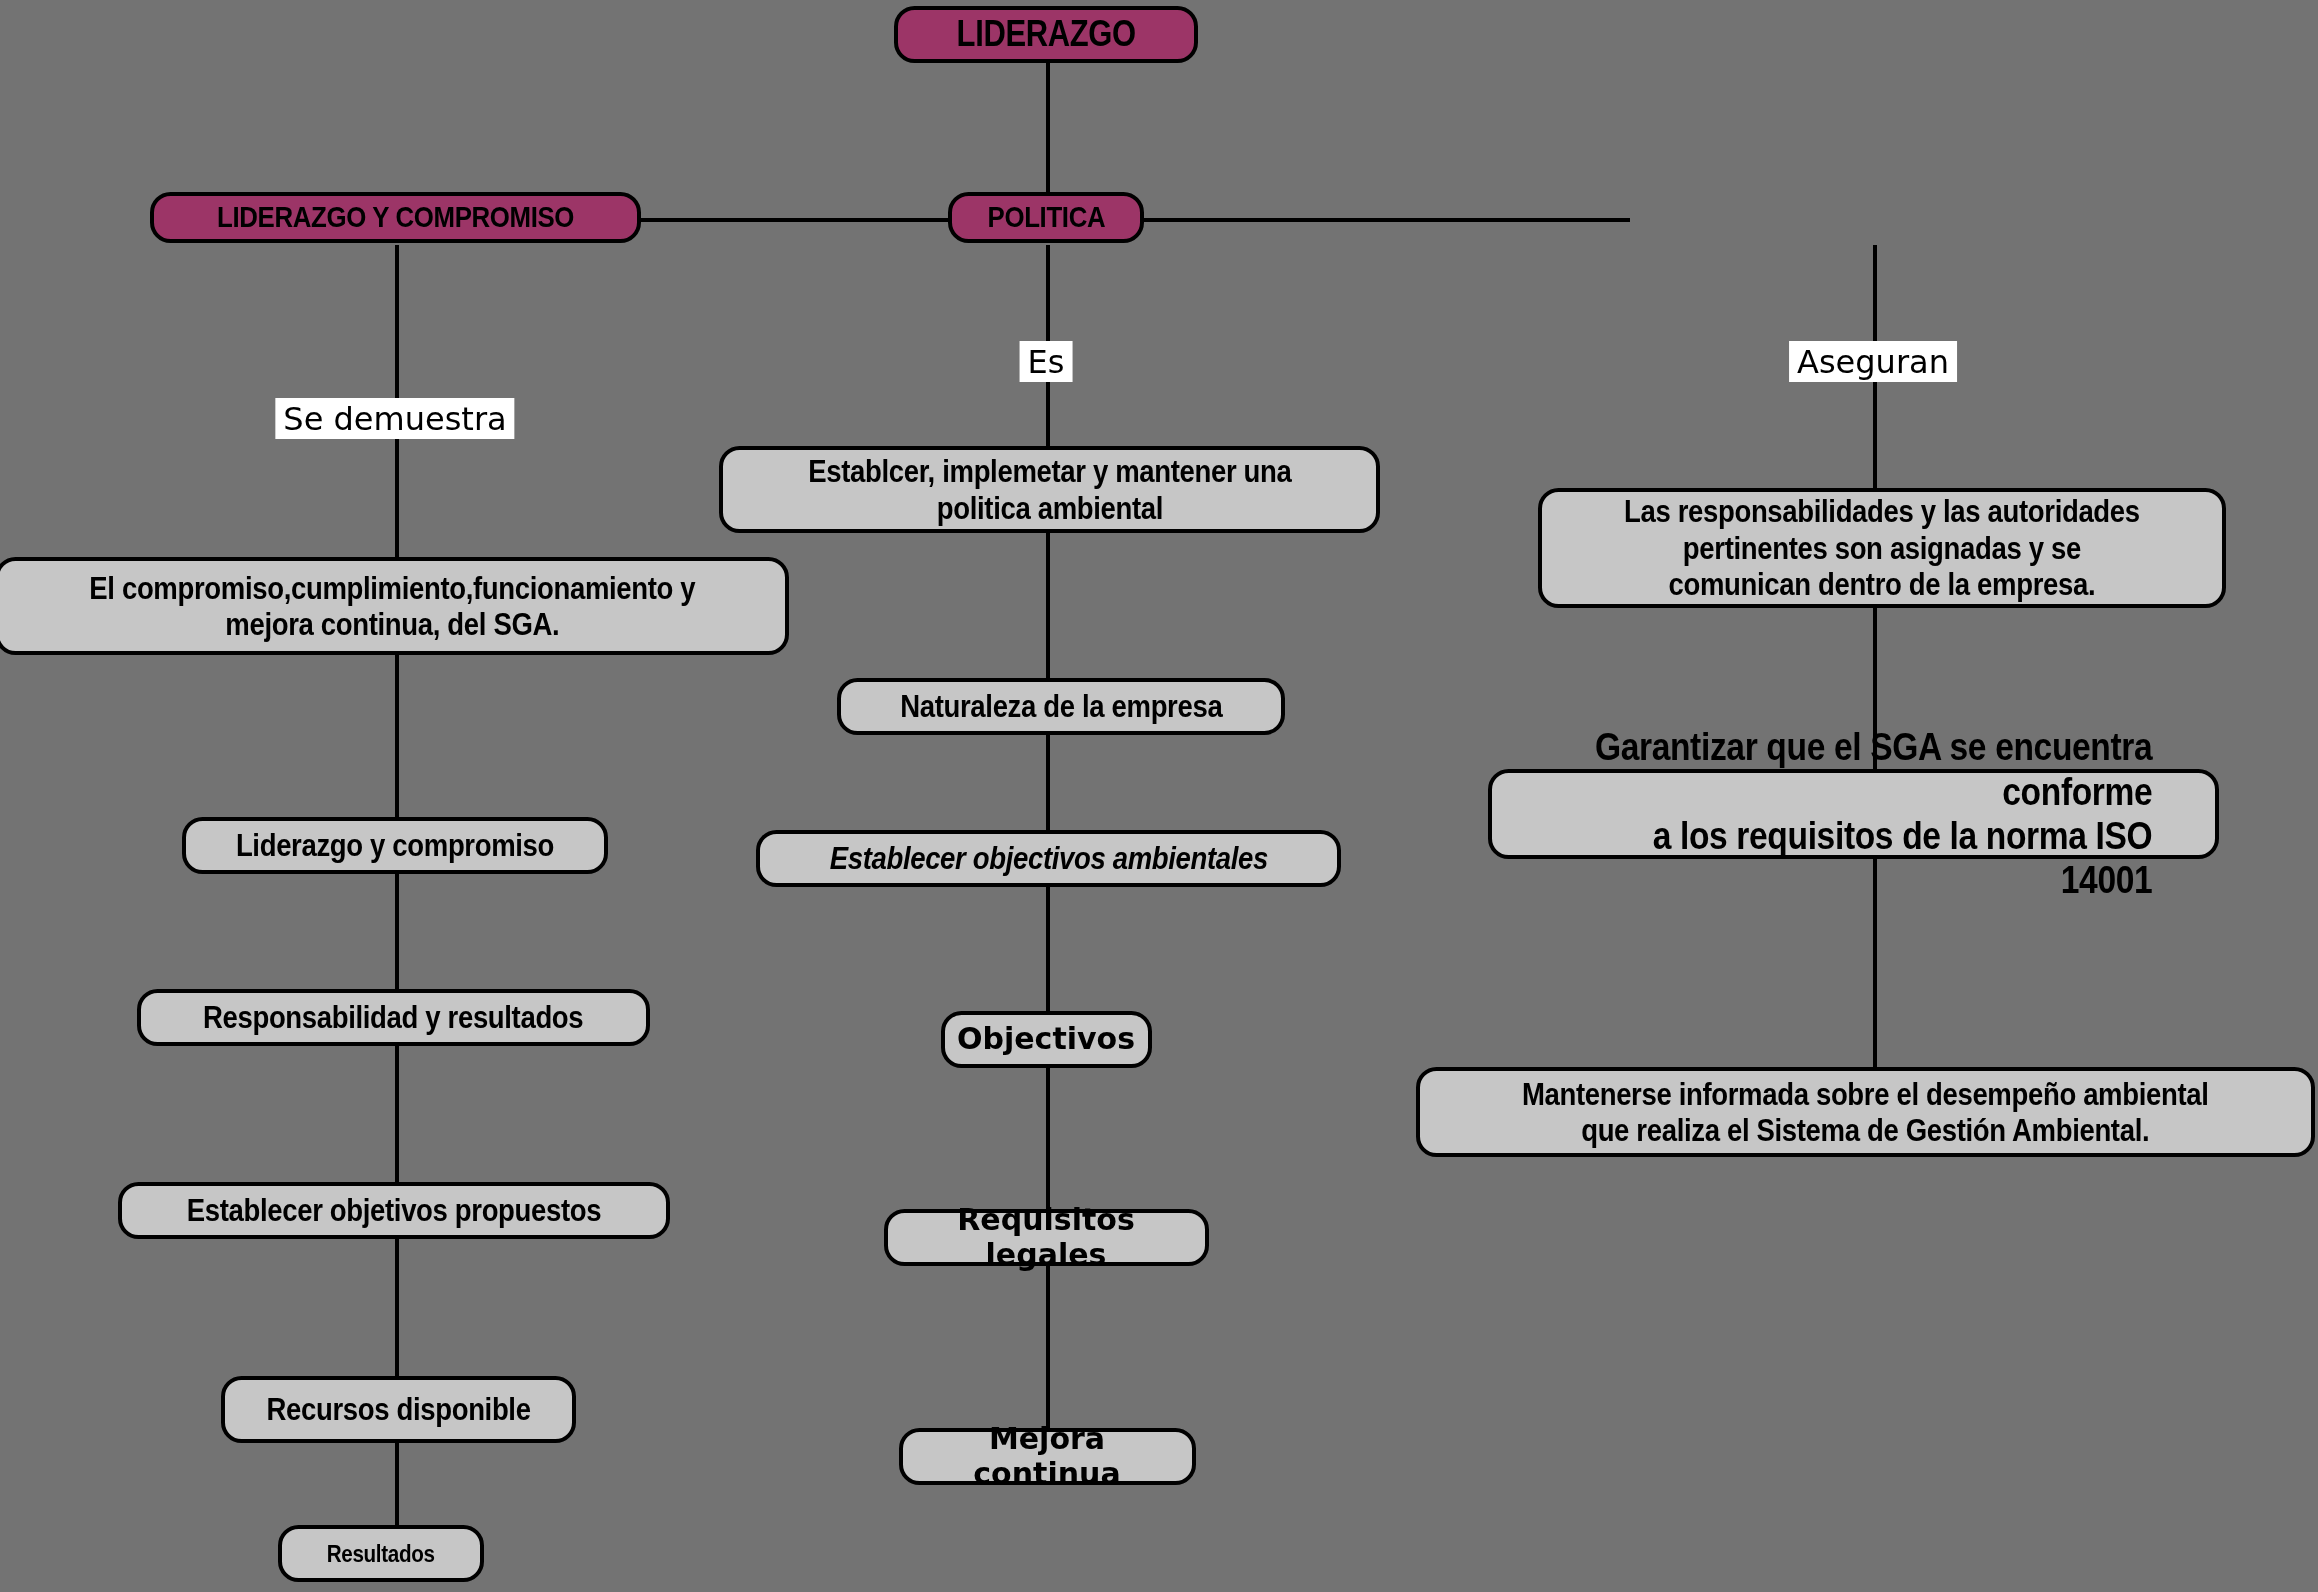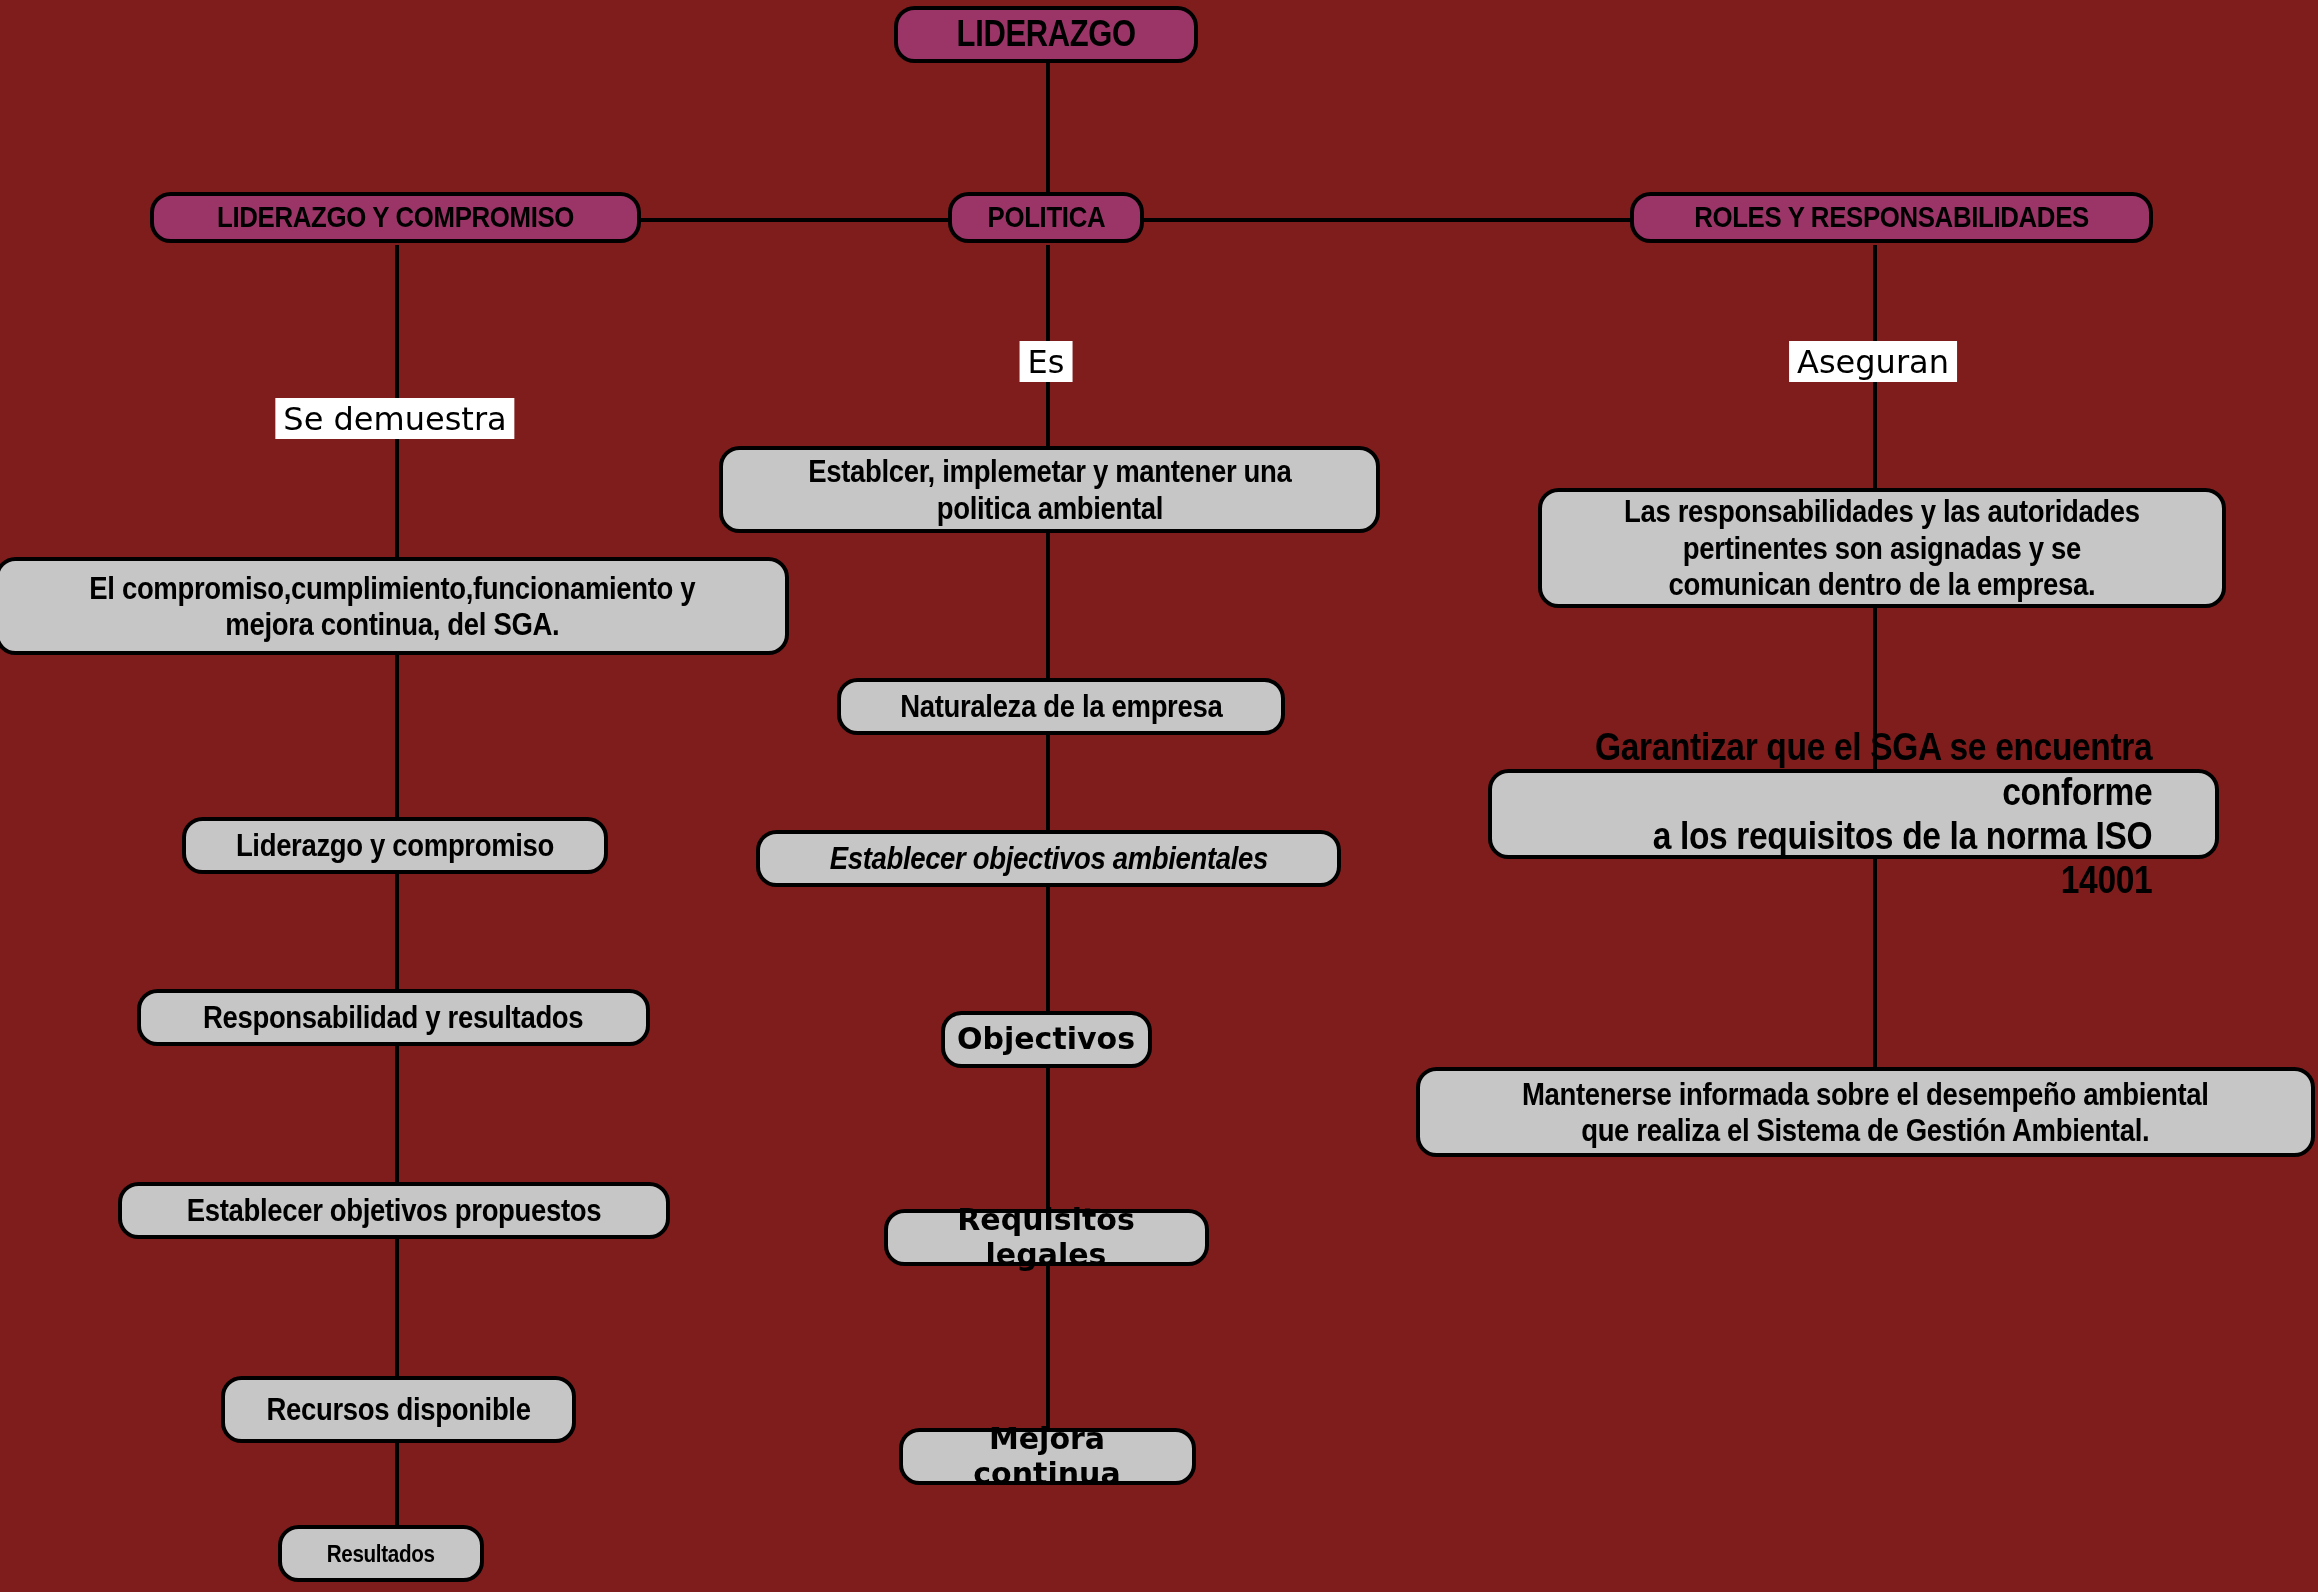--- a/index.html
+++ b/index.html
@@ -4,21 +4,21 @@
 <style>
   html, body {
     margin: 0;
     padding: 0;
     background: #ffffff;
   }
   #canvas {
     position: relative;
     width: 2319px;
     height: 1592px;
-    background: #7f1d1d;
+    background: #737373;
     overflow: hidden;
     font-family: "Liberation Sans", "DejaVu Sans", sans-serif;
   }
 
   
   .vline {
     position: absolute;
     width: 4px;
     background: #000000;
   }
@@ -110,23 +110,20 @@
   </div>
 
   <div class="node level2 cond" style="left:150px; top:192px; width:491px; height:51px; font-size:30px;">
     <span class="txt">LIDERAZGO Y COMPROMISO</span>
   </div>
 
   <div class="node level2 cond" style="left:948px; top:192px; width:196px; height:51px; font-size:30px;">
     <span class="txt">POLITICA</span>
   </div>
 
-  <div class="node level2 cond" style="left:1630px; top:192px; width:523px; height:51px; font-size:30px;">
-    <span class="txt">ROLES Y RESPONSABILIDADES</span>
-  </div>
 
   <div class="linklabel" style="left:395px; top:398px;">Se demuestra</div>
 
   <div class="linklabel" style="left:1046px; top:341px;">Es</div>
 
   <div class="linklabel" style="left:1873px; top:341px;">Aseguran</div>
 
   <div class="node concept cond" style="left:-4.7px; top:557px; width:794px; height:98px; font-size:32px;">
     <span class="txt">El compromiso,cumplimiento,funcionamiento y
 mejora continua, del SGA.</span>

